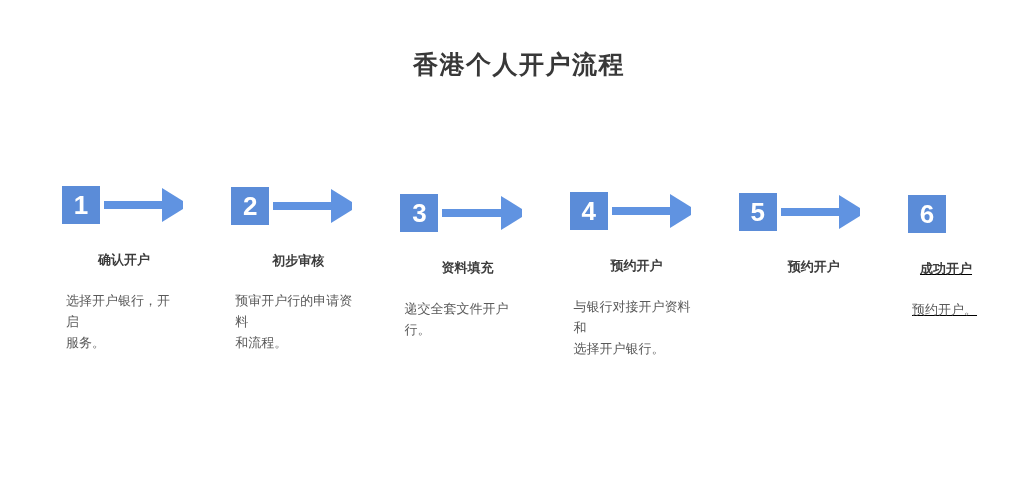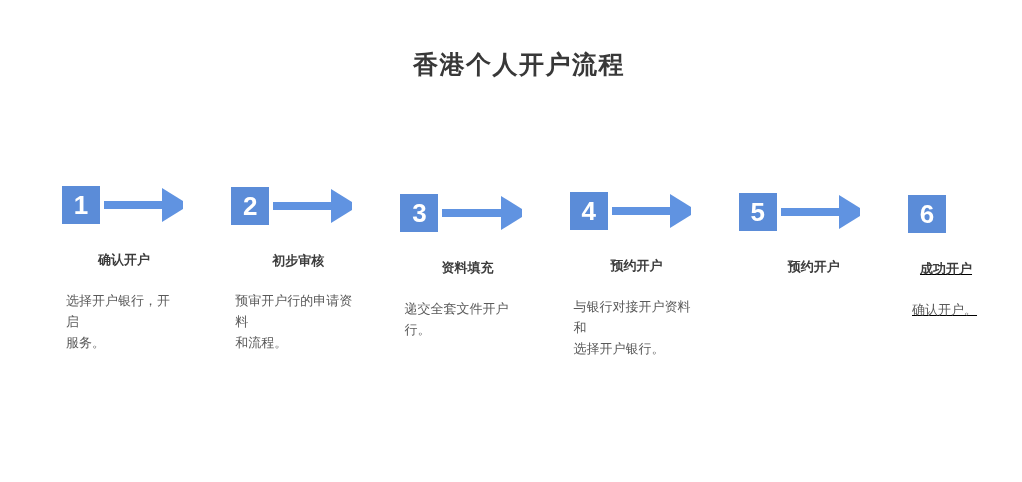--- a/index.html
+++ b/index.html
@@ -164,18 +164,18 @@
     </div>
 
     <div class="step">
       <div class="step-header">
         <div class="num-box">
           <span>6</span>
         </div>
       </div>
       <div class="step-body">
         <div class="step-title">成功开户</div>
-        <div class="step-desc">确认开户。</div>
+        <div class="step-desc">预约开户。</div>
       </div>
     </div>
 
   </div>
 </div>
 
 </body></html>

